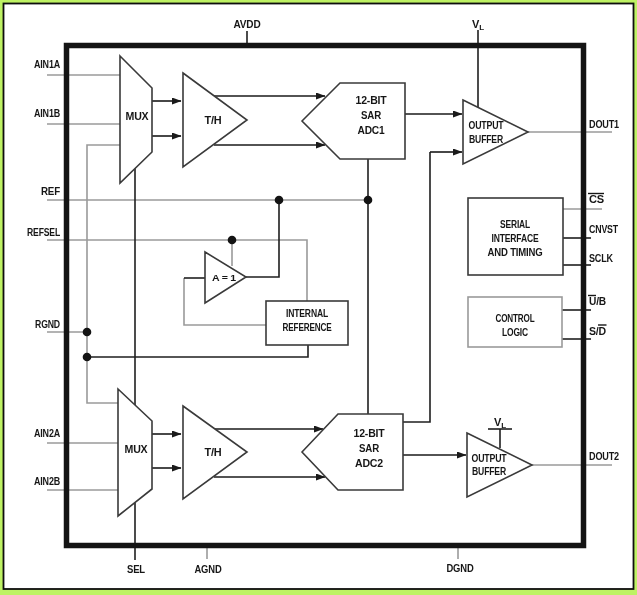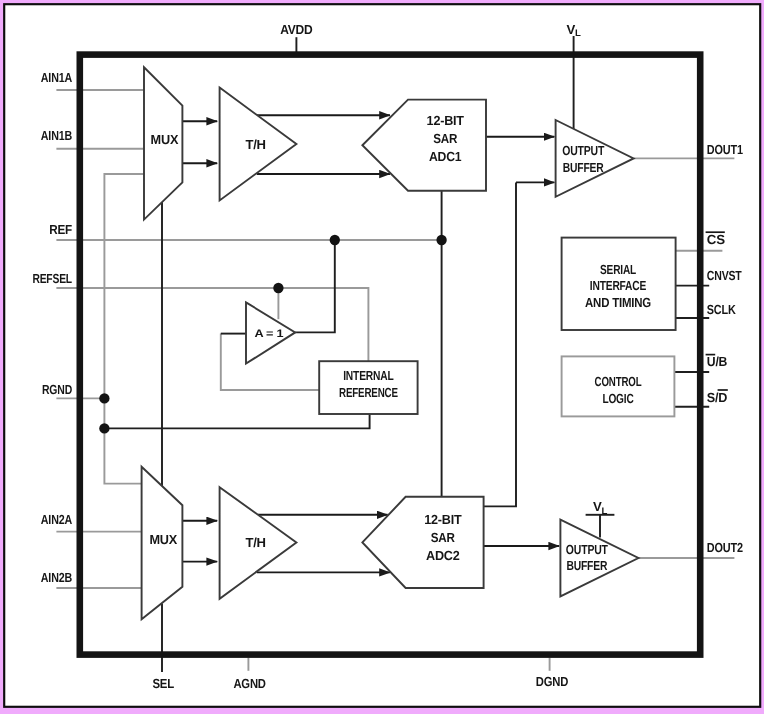--- a/index.html
+++ b/index.html
@@ -1,16 +1,16 @@
 <!DOCTYPE html>
 <html><head>
 <meta charset="utf-8">
 <style>
   html,body{margin:0;padding:0;background:#e8e8e8;}
-  .stage{position:relative;width:637px;height:595px;background:#f0abfc;font-family:"Liberation Sans",sans-serif;}
+  .stage{position:relative;width:637px;height:595px;background:#bef264;font-family:"Liberation Sans",sans-serif;}
   svg{position:absolute;left:0;top:0;}
   text{font-family:"Liberation Sans",sans-serif;font-weight:bold;fill:#161616;letter-spacing:-0.2px;}
   .pin{font-size:11px;}
   .blk{font-size:11px;}
   .sm{font-size:9px;}
   .sub{font-size:8px;}
 </style>
 </head>
 <body>
 

